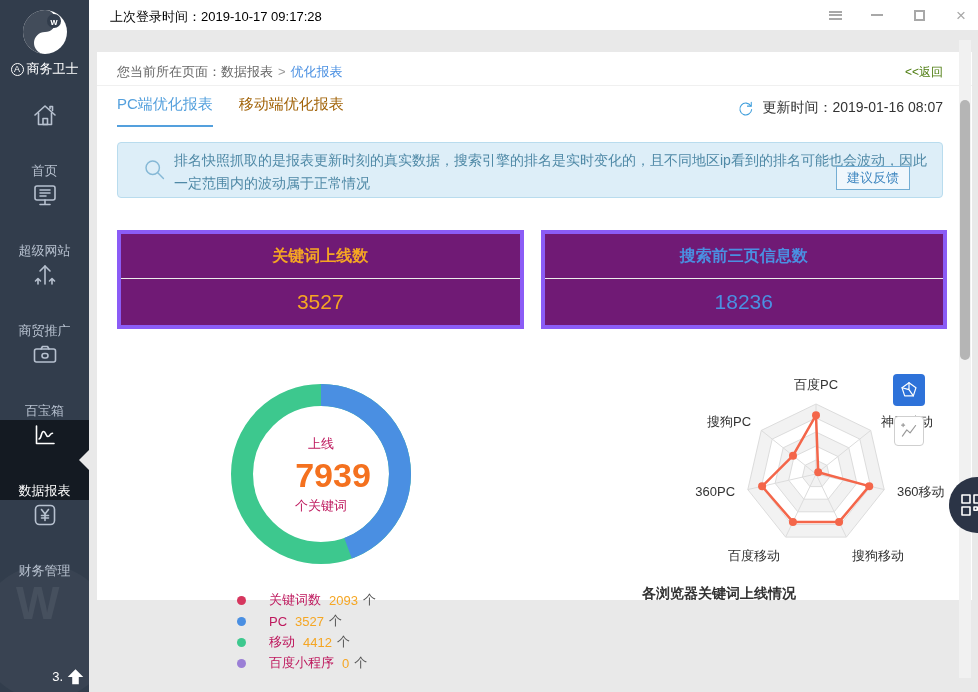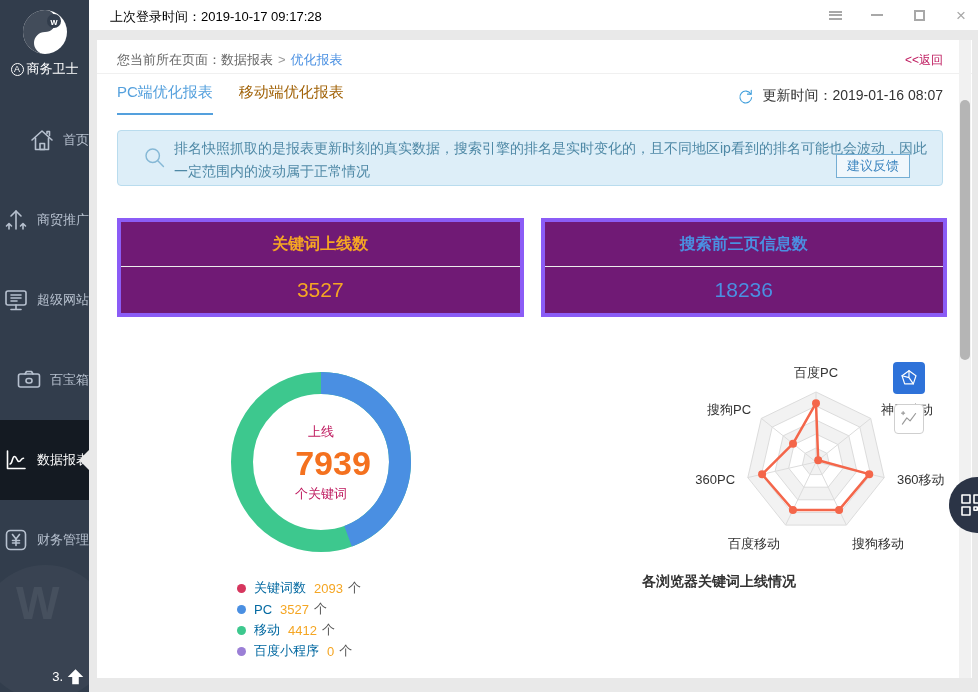--- a/index.html
+++ b/index.html
@@ -7,21 +7,21 @@
   body { font-family:"Liberation Sans","DejaVu Sans",sans-serif; }
   #app { position:relative; width:978px; height:692px; background:#e9e9e9; overflow:hidden; }
 
   
   #sidebar { position:absolute; left:0; top:0; width:89px; height:692px; background:#323d4c; z-index:5; }
   #brand { position:absolute; top:8px; left:0; width:89px; text-align:center; }
   #brand-logo { width:48px; height:48px; margin:0 auto; }
   #brand-row { margin-top:4px; color:#fff; font-size:13px; display:flex; align-items:center; justify-content:center; gap:3px; }
   #brand-badge { display:inline-flex; align-items:center; justify-content:center; width:13px; height:13px; border:1px solid #fff; border-radius:50%; font-size:9px; line-height:1; }
   #menu { position:absolute; top:100px; left:0; width:89px; }
-  .side-item { position:relative; height:80px; display:flex; align-items:center; justify-content:flex-end; gap:6px; color:#b7c1cf; cursor:pointer; }
+  .side-item { position:relative; height:80px; display:flex; flex-direction:column; align-items:center; justify-content:space-between; gap:6px; color:#b7c1cf; cursor:pointer; }
   .side-item .side-label { font-size:13px; }
   .side-item.active { background:#141a22; color:#ffffff; }
   .side-item .notch { position:absolute; right:0; top:50%; margin-top:-10px; width:0; height:0;
       border-top:10px solid transparent; border-bottom:10px solid transparent; border-right:10px solid #e9e9e9; }
   .icon svg { display:block; }
   .icon svg * { stroke:currentColor; fill:none; stroke-width:1.6; stroke-linecap:round; stroke-linejoin:round; }
   #side-watermark { position:absolute; left:-22px; bottom:-8px; width:135px; height:135px; border-radius:50%;
       background:rgba(255,255,255,0.035); }
   #side-watermark-letter { position:absolute; left:16px; bottom:62px; font-size:46px; font-weight:bold; color:rgba(255,255,255,0.07); }
   #side-footer { position:absolute; right:4px; bottom:6px; display:flex; align-items:center; gap:3px; color:#fff; font-size:13px; }
@@ -30,25 +30,25 @@
   #titlebar { position:absolute; left:89px; top:0; width:889px; height:30px; background:#ffffff; z-index:4; }
   #last-login { position:absolute; left:21px; top:8px; font-size:13px; color:#000000; }
   #win-controls { position:absolute; right:10px; top:0; height:30px; display:flex; align-items:center; gap:28px; }
   .win-btn { color:#a8a8a8; cursor:pointer; display:flex; align-items:center; justify-content:center; width:14px; height:14px; }
   #btn-menu div { width:13px; height:2px; background:#a8a8a8; margin:1.5px 0; }
   #btn-min div { width:12px; height:2px; background:#a8a8a8; }
   #btn-max div { width:11px; height:11px; border:2px solid #a8a8a8; }
   #btn-close { font-size:17px; line-height:1; }
 
   
-  #panel { position:absolute; left:97px; top:40px; width:875px; height:638px; background:#ffffff; z-index:3; }
+  #panel { position:absolute; left:97px; top:52px; width:875px; height:548px; background:#ffffff; z-index:3; }
   #breadcrumb { position:absolute; left:20px; top:11px; font-size:13px; color:#666; }
   #breadcrumb .crumb-sep { color:#999; margin:0 5px; }
   #breadcrumb .crumb-current { color:#4a90e2; cursor:pointer; }
-  #back-link { position:absolute; right:29px; top:12px; font-size:12px; color:#be185d; cursor:pointer; }
+  #back-link { position:absolute; right:29px; top:12px; font-size:12px; color:#4d7c0f; cursor:pointer; }
   #crumb-divider { position:absolute; left:0; top:33px; width:100%; height:1px; background:#f0f0f0; }
 
   #tabs { position:absolute; left:20px; top:43px; display:flex; gap:26px; }
   .tab { font-size:15px; color:#a16207; padding-bottom:11px; cursor:pointer; border-bottom:2px solid transparent; }
   .tab.active { color:#54a0dd; border-bottom-color:#54a0dd; }
   #update-row { position:absolute; right:29px; top:47px; display:flex; align-items:center; gap:8px; }
   #refresh-icon { color:#3d9ddb; cursor:pointer; }
   #update-label { font-size:14px; color:#333; }
 
   #notice { position:absolute; left:20px; top:90px; width:826px; height:56px; background:#ddeef8; border:1px solid #b9dcee; border-radius:4px; }
@@ -62,21 +62,21 @@
   .stat-card .stat-value { height:46px; display:flex; align-items:center; justify-content:center; font-size:21px; }
 
   
   #donut-svg { position:absolute; left:129px; top:327px; }
   #donut-center { position:absolute; left:144px; top:377px; width:160px; height:92px; display:flex; flex-direction:column; align-items:center; justify-content:center; gap:3px; }
   #donut-top-label, #donut-bottom-label { font-size:13px; color:#be185d; }
   #donut-value { font-size:34px; font-weight:bold; color:#f4711f; line-height:38px;margin-left:24px; }
   #legend { position:absolute; left:140px; top:538px; }
   .legend-row { display:flex; align-items:center; height:20px; margin-bottom:1px; font-size:13px; cursor:pointer; }
   .legend-dot { width:9px; height:9px; border-radius:50%; margin-right:8px; }
-  .legend-label { color:#0369a1; margin-right:8px; }
+  .legend-label { color:#be185d; margin-right:8px;margin-left:15px; }
   .legend-value { color:#f5a623; margin-right:5px; }
   .legend-unit { color:#555; }
 
   
   #radar-svg { position:absolute; left:579px; top:322px; }
   #radar-title { position:absolute; left:492px; top:533px; width:260px; text-align:center; font-size:14px; font-weight:bold; color:#333; }
   #toolbox { position:absolute; left:796px; top:322px; display:flex; flex-direction:column; gap:10px; }
   .tool-btn { width:32px; height:32px; border-radius:4px; display:flex; align-items:center; justify-content:center; cursor:pointer; }
   .tool-btn.active { background:#2e72d9; color:#ffffff; }
   .tool-btn.inactive { background:#ffffff; border:1px solid #cfcfcf; color:#9a9a9a; width:30px; height:30px; margin-left:1px; }
@@ -114,38 +114,38 @@
               <path d="M8.5 13 V24.5 H21.5 V13"></path>
               <rect x="13" y="18.5" width="4.5" height="6"></rect>
               <path d="M20 8.5 V6.5 H22.5 V10.5"></path>
             </svg>
           </span>
           <span class="side-label">首页</span>
         </div>
         <div class="side-item">
           <span class="icon">
             <svg viewBox="0 0 30 30" width="30" height="30">
+              <rect x="5" y="6" width="20" height="14" rx="2"></rect>
+              <path d="M10 10 H20 M10 13 H20 M10 16 H16"></path>
+              <path d="M15 20 V24"></path>
+              <path d="M10 24.5 H20"></path>
+            </svg>
+          </span>
+          <span class="side-label">超级网站</span>
+        </div>
+        <div class="side-item">
+          <span class="icon">
+            <svg viewBox="0 0 30 30" width="30" height="30">
               <path d="M15 6 V24"></path>
               <path d="M10 11 L15 6 L20 11"></path>
               <path d="M8 18.5 V24 M5.5 21 L8 18.5 L10.5 21"></path>
               <path d="M22 18.5 V24 M19.5 21 L22 18.5 L24.5 21"></path>
             </svg>
           </span>
           <span class="side-label">商贸推广</span>
-        </div>
-        <div class="side-item">
-          <span class="icon">
-            <svg viewBox="0 0 30 30" width="30" height="30">
-              <rect x="5" y="6" width="20" height="14" rx="2"></rect>
-              <path d="M10 10 H20 M10 13 H20 M10 16 H16"></path>
-              <path d="M15 20 V24"></path>
-              <path d="M10 24.5 H20"></path>
-            </svg>
-          </span>
-          <span class="side-label">超级网站</span>
         </div>
         <div class="side-item">
           <span class="icon">
             <svg viewBox="0 0 30 30" width="30" height="30">
               <rect x="4.5" y="9" width="21" height="13" rx="2"></rect>
               <path d="M11 9 L12.5 6.5 H17.5 L19 9"></path>
               <rect x="12" y="13.5" width="6" height="4.5" rx="2.2"></rect>
             </svg>
           </span>
           <span class="side-label">百宝箱</span>

